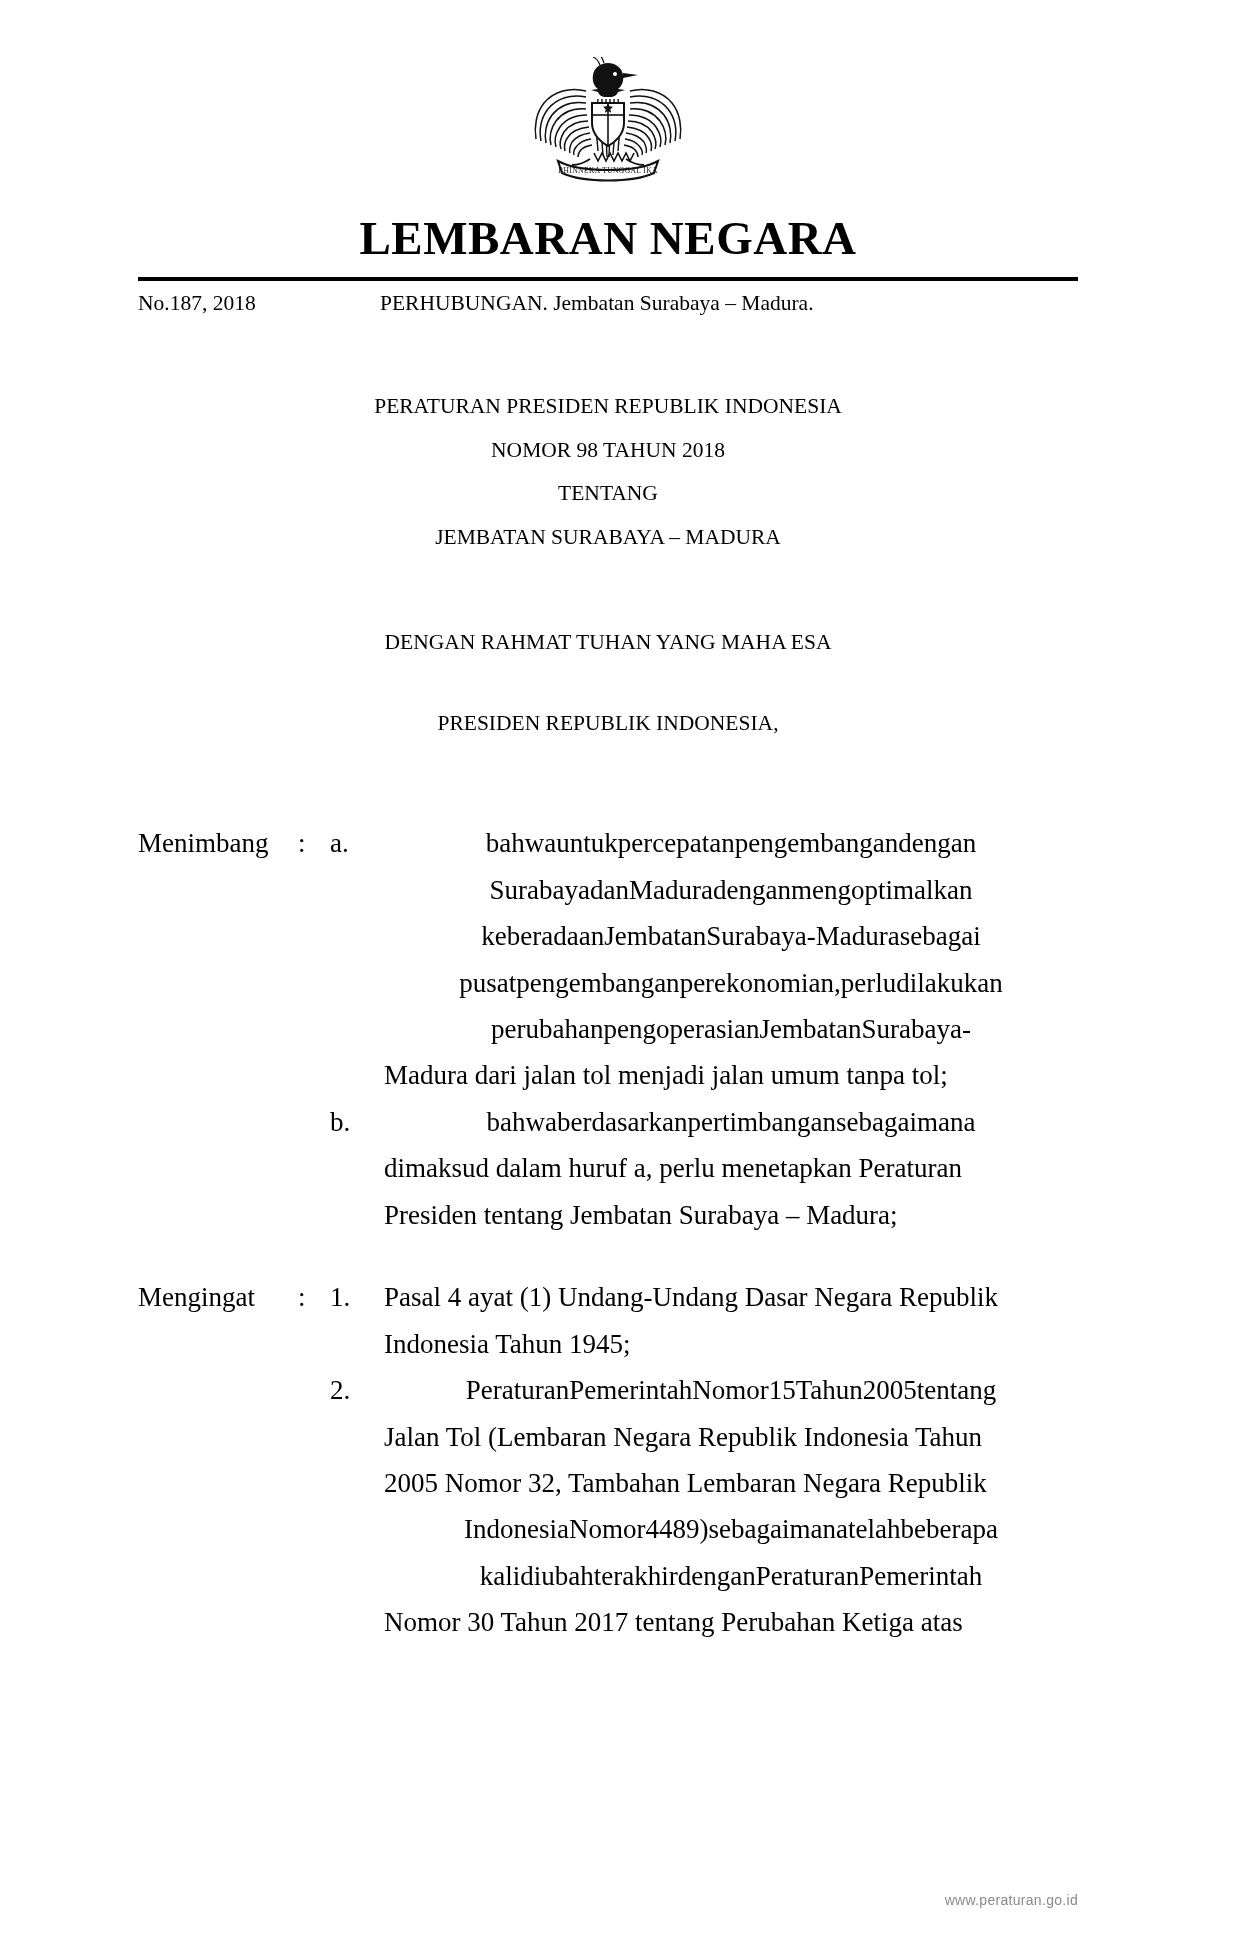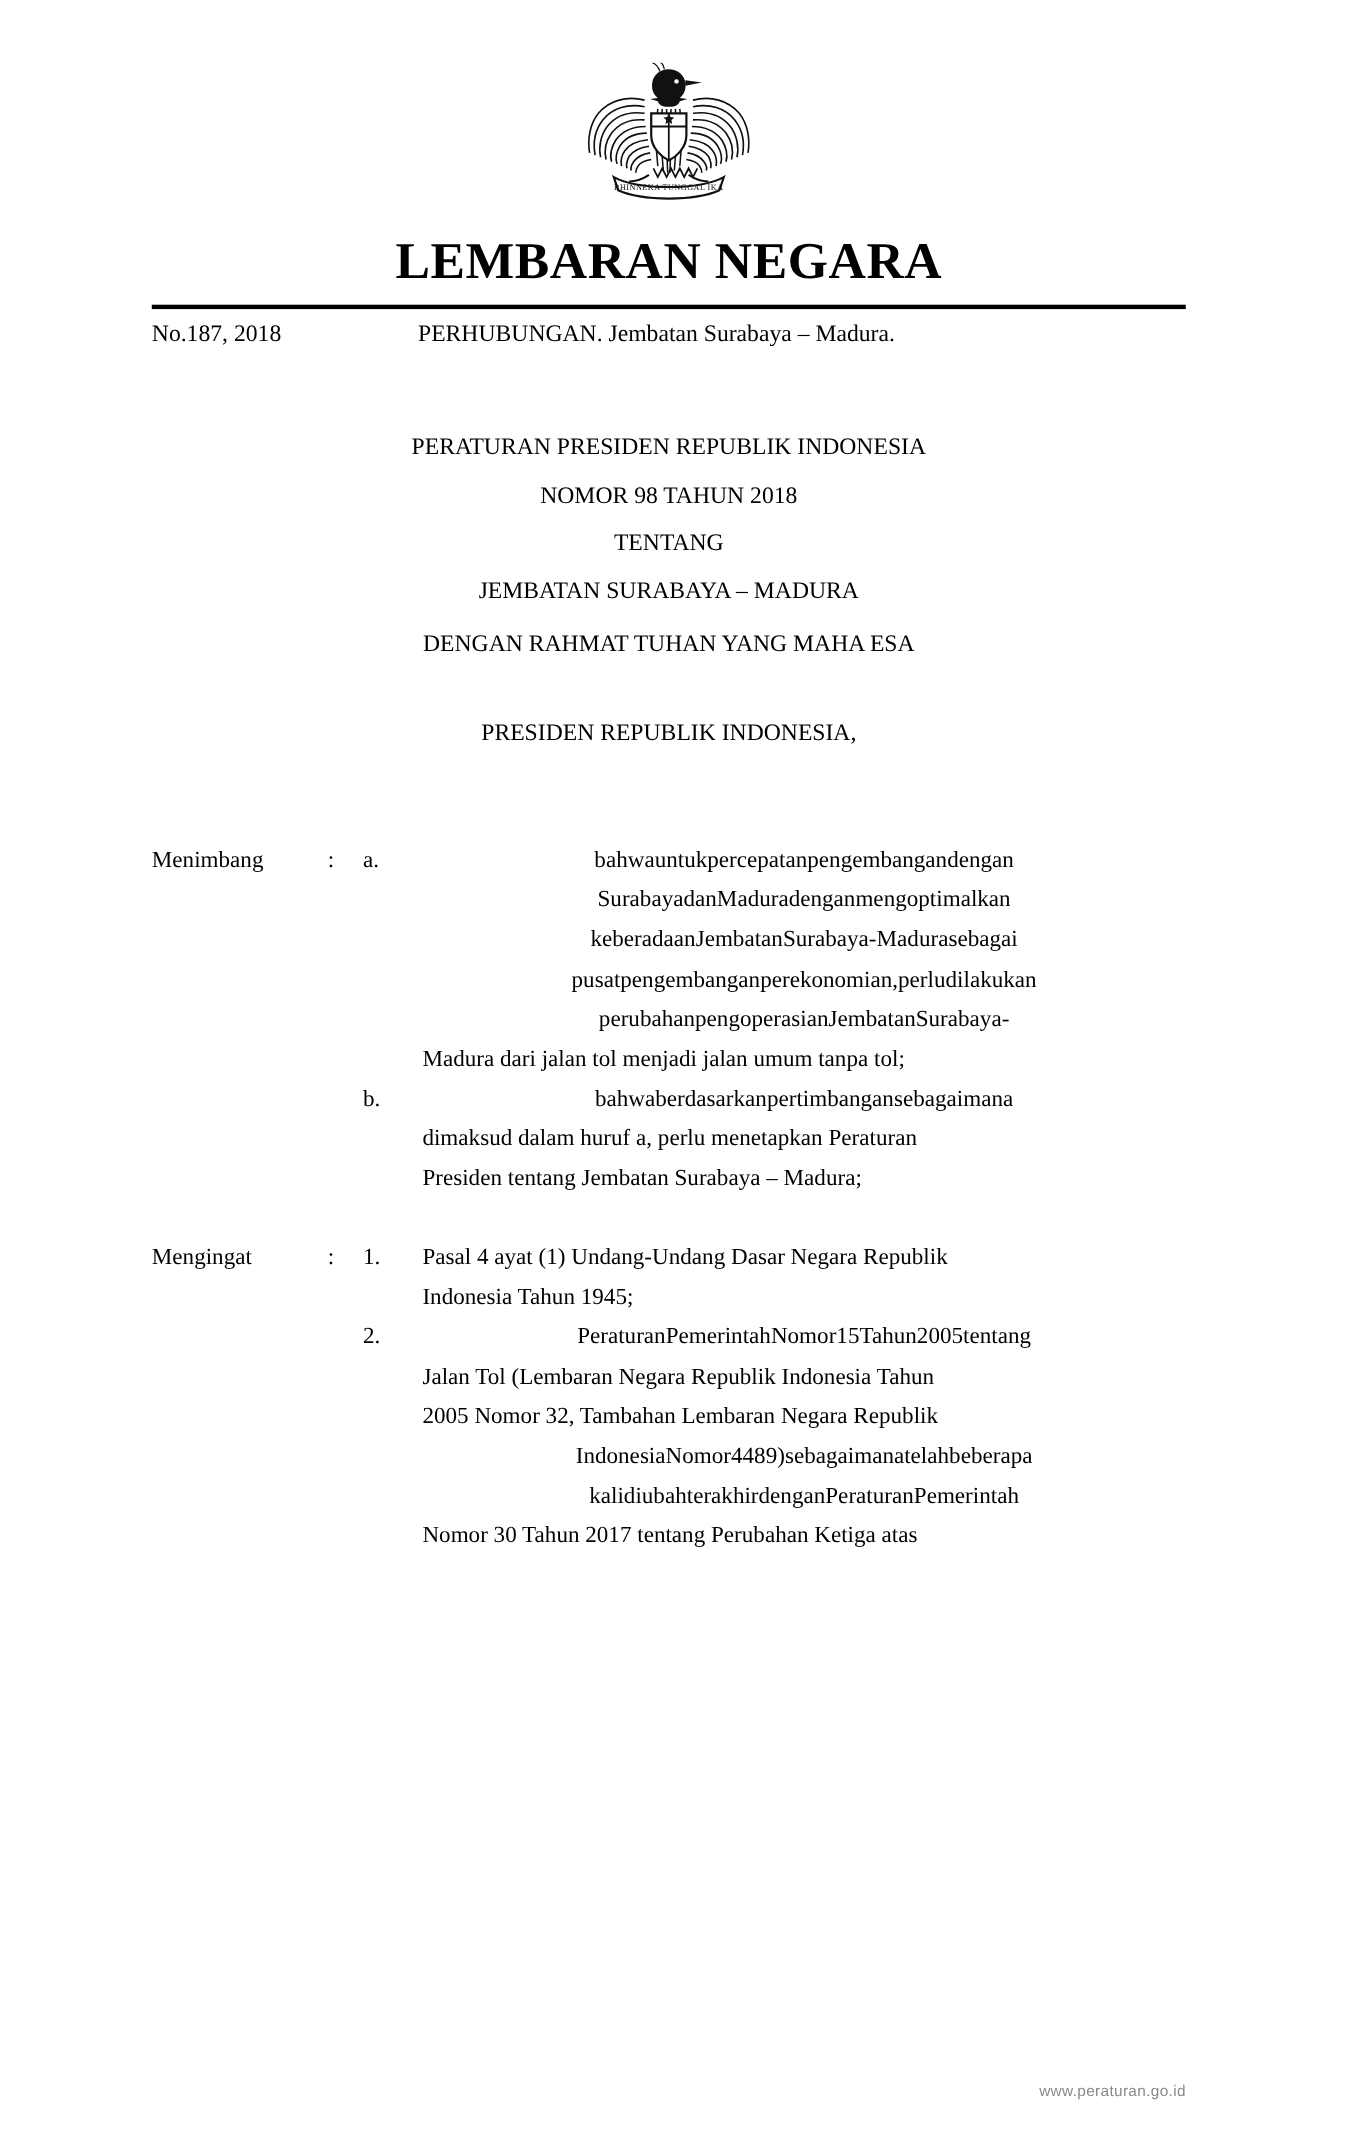--- a/index.html
+++ b/index.html
@@ -83,38 +83,38 @@
   .title-block .t-line {
     display: block;
     margin-bottom: 22px;
     white-space: nowrap;
   }
   .title-block .t-line:last-child { margin-bottom: 0; }
 
   .blessing {
     text-align: center;
     font-size: 21.5px;
-    margin-top: 25px;
+    margin-top: 82px;
   }
   .authority {
     text-align: center;
     font-size: 21.5px;
     margin-top: 56px;
   }
 
   
   .clauses { margin-top: 84px; }
 
   .clause-block { margin-bottom: 0; }
   .clause-block + .clause-block { margin-top: 36px; }
 
   .clause-row {
     display: flex;
     align-items: flex-start;
-    font-size: 21px;
+    font-size: 27px;
     line-height: 1.72;
   }
   .clause-label {
     flex: 0 0 160px;
     width: 160px;
     white-space: nowrap;
   }
   .clause-colon {
     flex: 0 0 32px;
     width: 32px;

